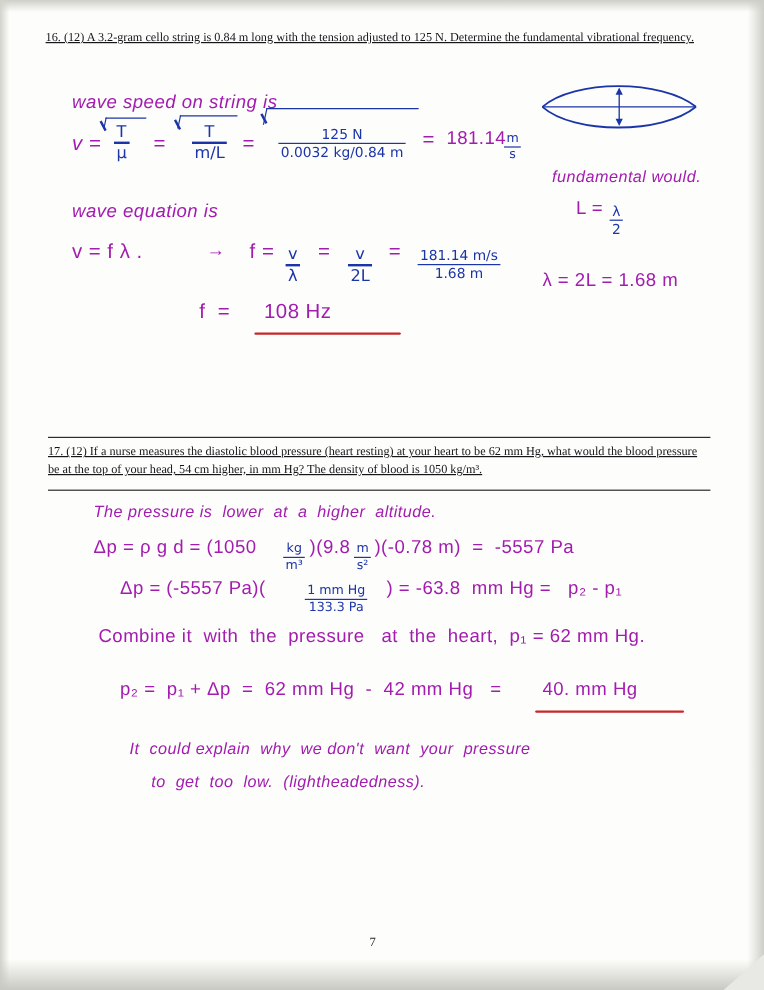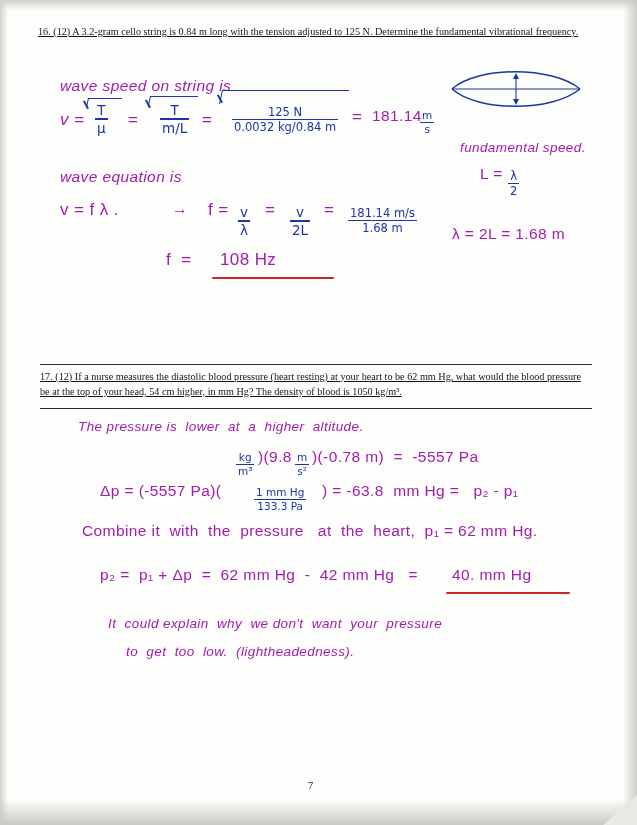--- a/index.html
+++ b/index.html
@@ -192,21 +192,21 @@
     <svg width="140" height="42" viewBox="0 0 140 42">
       <path d="M4,21 C30,-2 104,-2 132,21" fill="none" stroke="#1b35a8" stroke-width="1.5"></path>
       <path d="M4,21 C30,44 104,44 132,21" fill="none" stroke="#1b35a8" stroke-width="1.5"></path>
       <line x1="4" y1="21" x2="132" y2="21" stroke="#1b35a8" stroke-width="1.1"></line>
       <line x1="68" y1="7" x2="68" y2="35" stroke="#1b35a8" stroke-width="1.1"></line>
       <polygon points="68,5 65,11 71,11" fill="#1b35a8"></polygon>
       <polygon points="68,37 65,31 71,31" fill="#1b35a8"></polygon>
     </svg>
   </div>
 
-  <div class="hw ital sz14" style="left:460px; top:140px;">fundamental speed.</div>
+  <div class="hw ital sz14" style="left:460px; top:140px;">fundamental would.</div>
 
   <div class="hw sz16" style="left:480px; top:165px;">L =</div>
   <div class="frac sz12" style="left:508px; top:170px;">
     <span class="top">λ</span>
     <span class="bar"></span>
     <span class="bot">2</span>
   </div>
 
   <div class="hw sz16" style="left:452px; top:200px;margin-top:25px;">λ = 2L = 1.68 m</div>
 
@@ -245,20 +245,21 @@
   <div class="underline-red" style="left:212px; top:277px; width:122px;"></div>
 
   <div class="rule" style="left:40px; top:364px; width:552px;"></div>
 
   <div class="problem" style="left:40px; top:370px; width:552px;">17. (12) If a nurse measures the diastolic blood pressure (heart resting) at your heart to be 62 mm Hg, what would the blood pressure be at the top of your head, 54 cm higher, in mm Hg? The density of blood is 1050 kg/m³.</div>
 
   <div class="rule" style="left:40px; top:408px; width:552px;"></div>
 
   <div class="hw ital sz14" style="left:78px; top:419px;">The pressure is  lower  at  a  higher  altitude.</div>
 
+  <div class="hw sz16" style="left:78px; top:448px;">Δp = ρ g d = (1050</div>
   <div class="frac sz11" style="left:236px; top:452px;">
     <span class="top">kg</span>
     <span class="bar"></span>
     <span class="bot">m³</span>
   </div>
   <div class="hw sz16" style="left:258px; top:448px;">)(9.8</div>
   <div class="frac sz11" style="left:295px; top:452px;">
     <span class="top">m</span>
     <span class="bar"></span>
     <span class="bot">s²</span>

